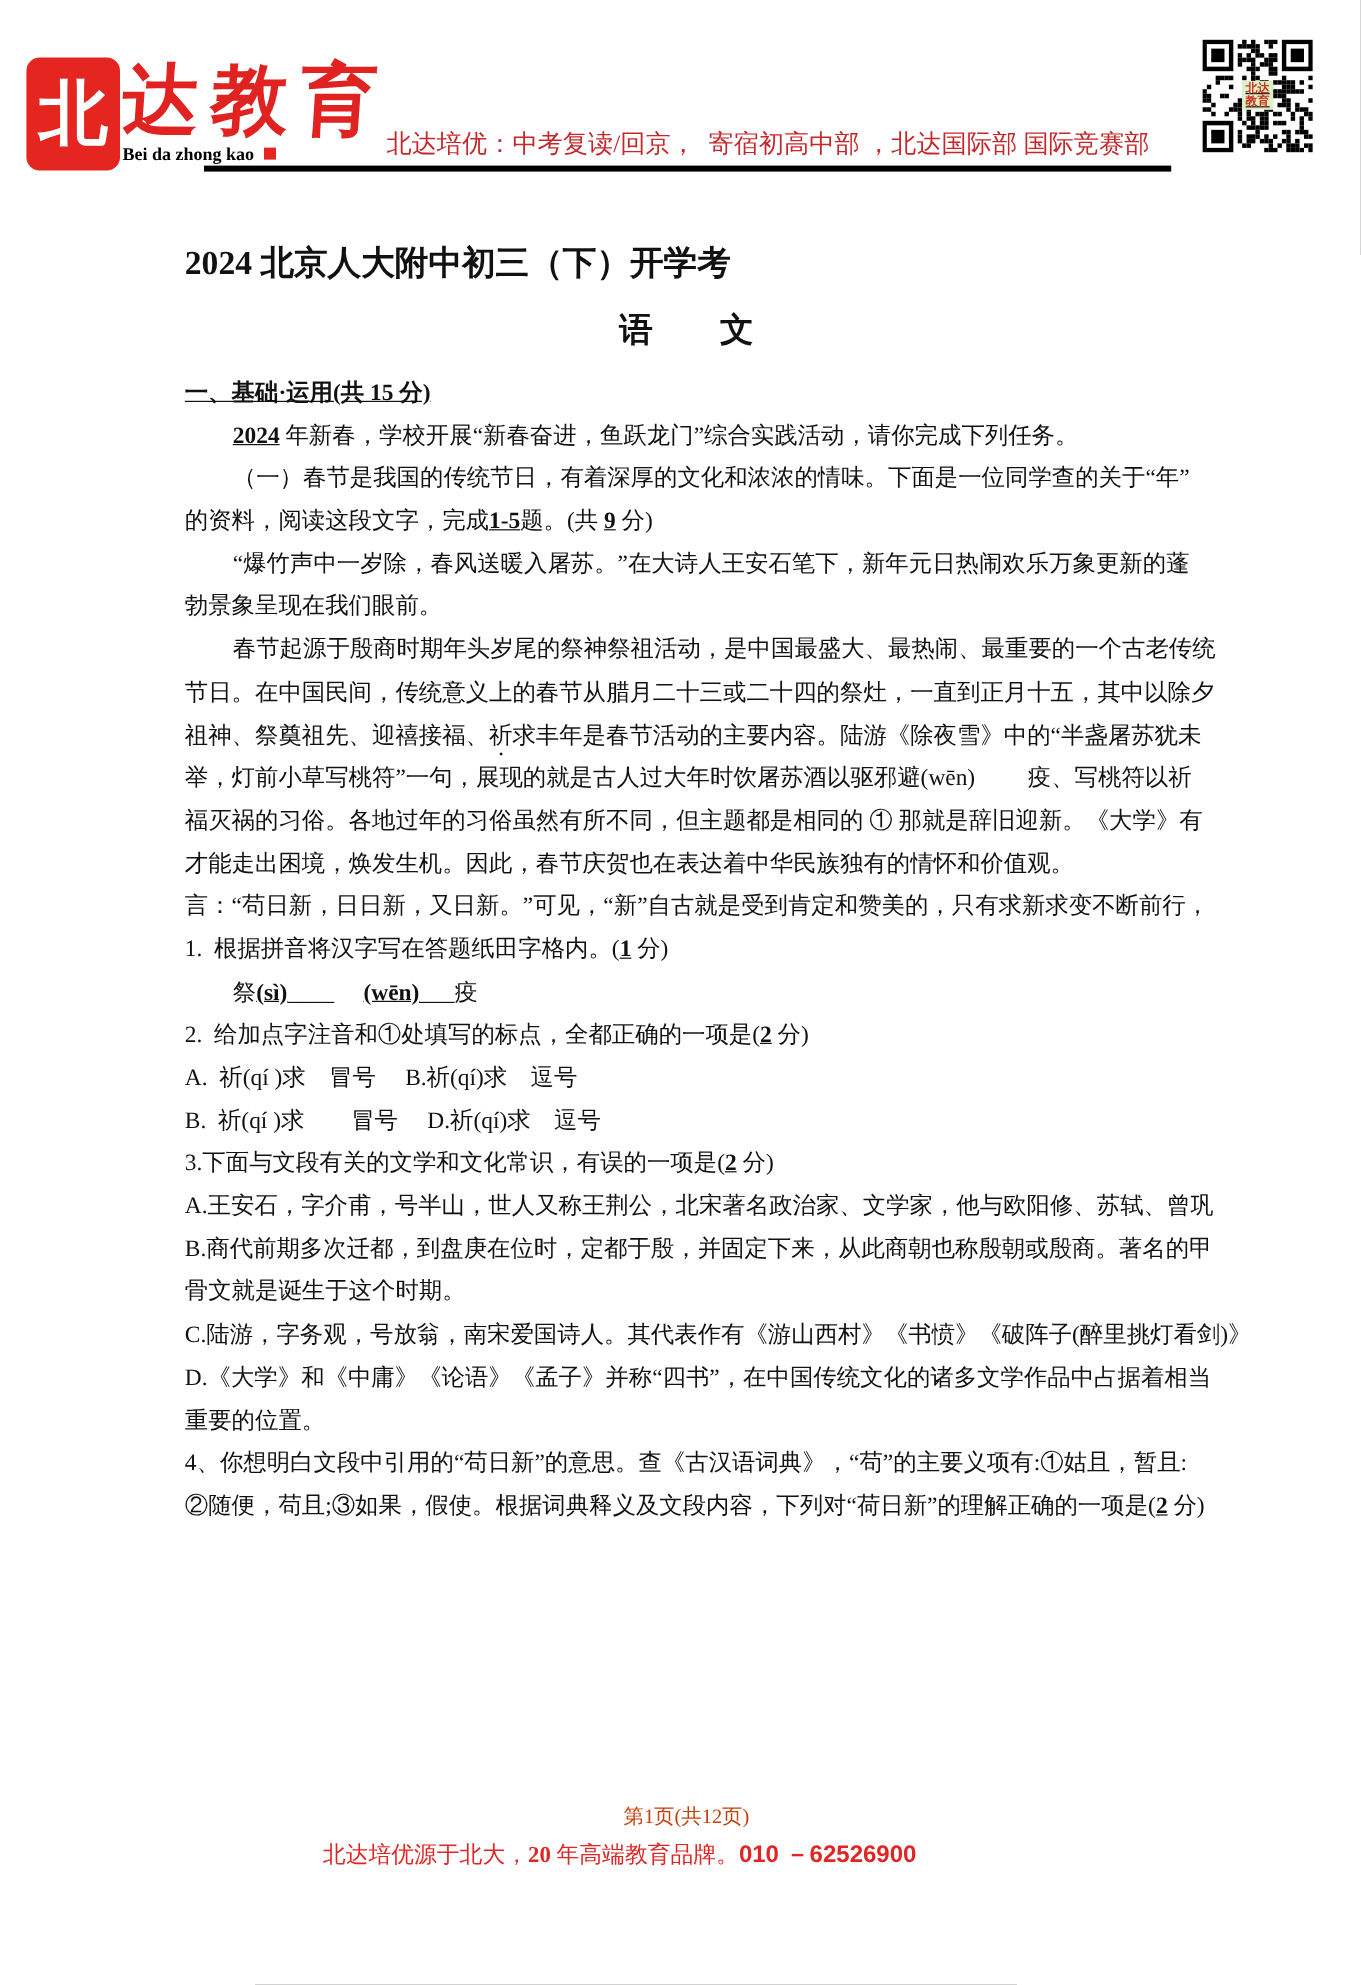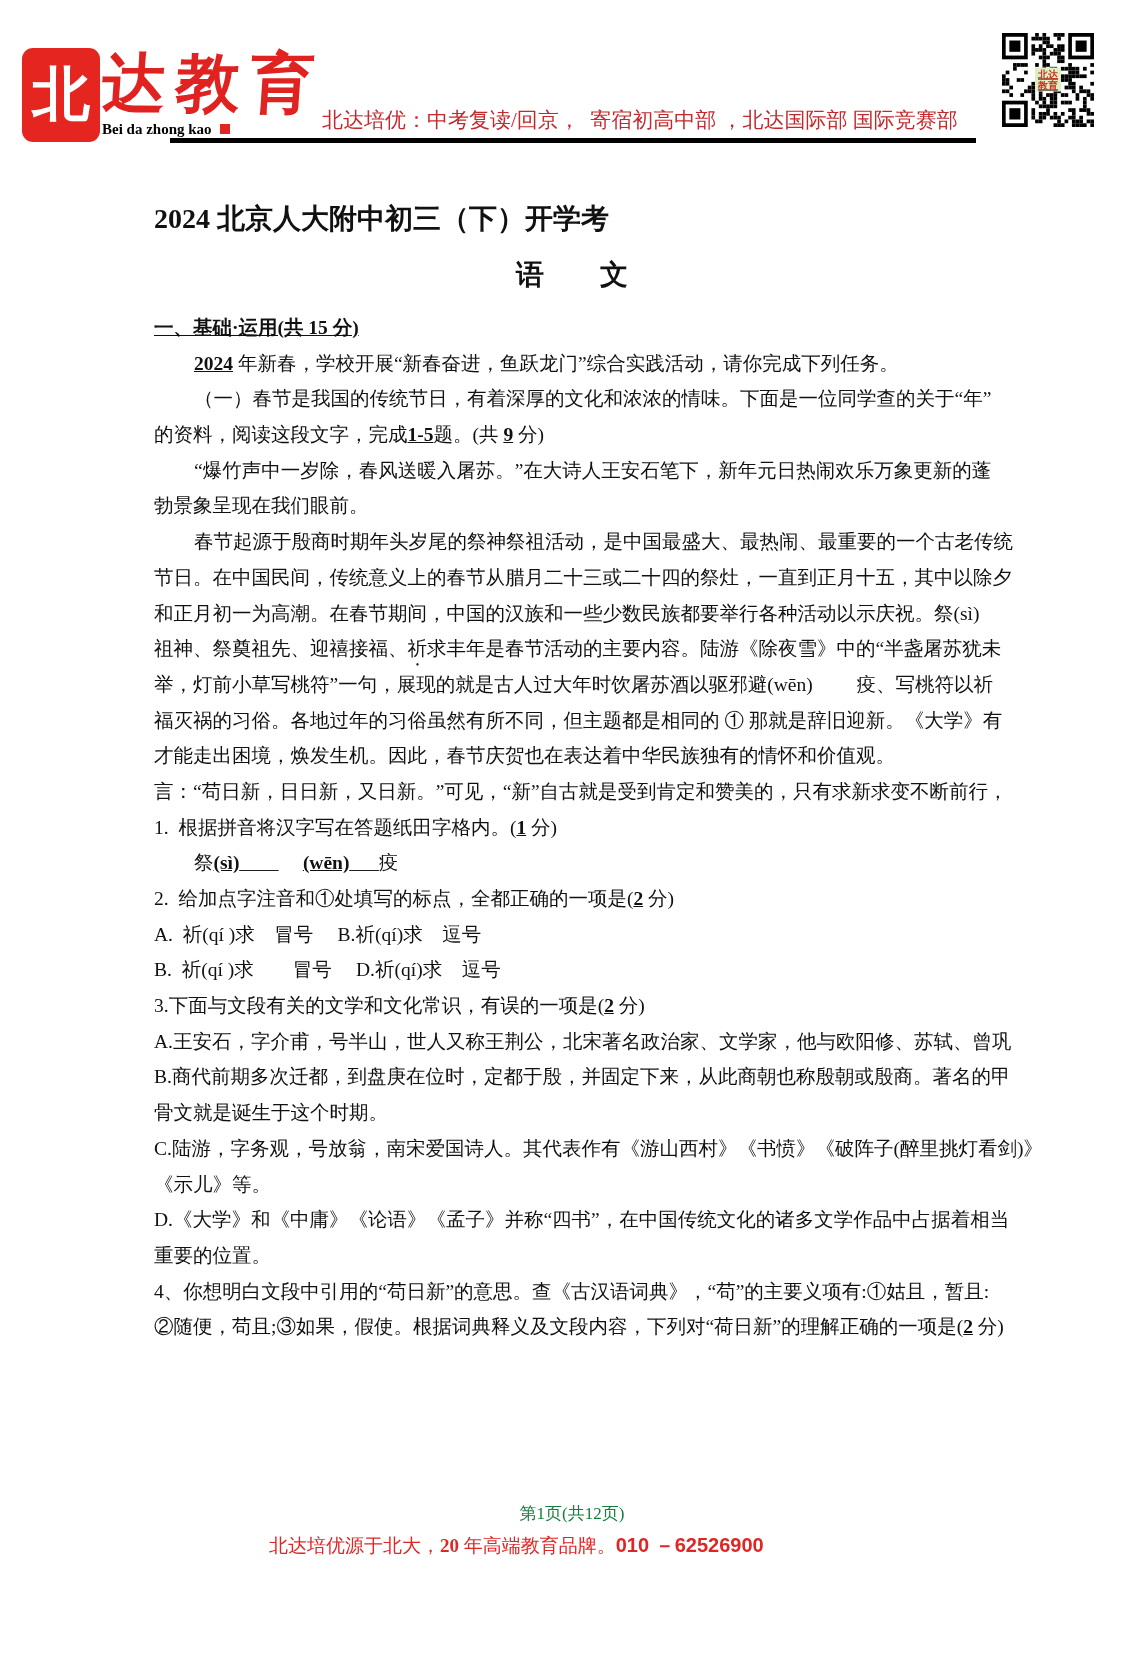--- a/index.html
+++ b/index.html
@@ -35,21 +35,21 @@
   .doc-body{position:absolute;left:154px;top:310px;width:846px;}
   .line{height:35.7px;line-height:35.7px;font-size:19.5px;white-space:pre;}
   .line.indent{padding-left:40px;}
   .line .b{font-weight:bold;text-decoration:underline;}
   .line .u{text-underline-offset:4px;text-decoration-thickness:1.5px;}
   .line .d{-webkit-text-emphasis:filled dot;-webkit-text-emphasis-position:under left;
            text-emphasis:filled dot;text-emphasis-position:under left;}
 
   
   .page-number{position:absolute;left:154px;top:1502px;width:836px;text-align:center;
-        font-size:17px;color:#15803d;white-space:pre;}
+        font-size:17px;color:#c2410c;white-space:pre;}
   .footer-slogan{position:absolute;left:250px;top:1510px;font-size:19px;color:#e02525;white-space:pre;}
   .footer-slogan .bold{font-weight:bold;}
   .footer-slogan .phone{font-weight:bold;font-size:20px;font-family:"Liberation Sans",sans-serif;}
 </style>
 </head>
 <body>
 
 <div class="page">
 
   <div class="seal">
@@ -278,37 +278,35 @@
 
   <div class="doc-body">
       <div class="line"><span class="b">一、基础·运用(共 15 分)</span></div>
       <div class="line indent"><span class="b">2024</span><span> 年新春，学校开展“新春奋进，鱼跃龙门”综合实践活动，请你完成下列任务。</span></div>
       <div class="line indent"><span>（一）春节是我国的传统节日，有着深厚的文化和浓浓的情味。下面是一位同学查的关于“年”</span></div>
       <div class="line"><span>的资料，阅读这段文字，完成</span><span class="b">1-5</span><span>题。(共 </span><span class="b">9</span><span> 分)</span></div>
       <div class="line indent"><span>“爆竹声中一岁除，春风送暖入屠苏。”在大诗人王安石笔下，新年元日热闹欢乐万象更新的蓬</span></div>
       <div class="line"><span>勃景象呈现在我们眼前。</span></div>
       <div class="line indent"><span>春节起源于殷商时期年头岁尾的祭神祭祖活动，是中国最盛大、最热闹、最重要的一个古老传统</span></div>
       <div class="line"><span>节日。在中国民间，传统意义上的春节从腊月二十三或二十四的祭灶，一直到正月十五，其中以除夕</span></div>
-      <div class="line"><span>和正月初一为高潮。在春节期间，中国的汉族和一些少数民族都要举行各种活动以示庆祝。祭(sì)</span></div>
       <div class="line"><span>祖神、祭奠祖先、迎禧接福、</span><span class="d">祈</span><span>求丰年是春节活动的主要内容。</span><span class="u">陆游</span><span>《除夜雪》中的“半盏屠苏犹未</span></div>
       <div class="line"><span>举，灯前小草写桃符”一句，展现的就是古人过大年时饮屠苏酒以驱邪避(wēn)</span><span class="u">　　</span><span> 疫、写桃符以祈</span></div>
       <div class="line"><span>福灭祸的习俗。各地过年的习俗虽然有所不同，但主题都是相同的</span><span class="u"> ① </span><span>那就是辞旧迎新。《大学》有</span></div>
       <div class="line"><span>才能走出困境，焕发生机。因此，春节庆贺也在表达着中华民族独有的情怀和价值观。</span></div>
       <div class="line"><span>言：“苟日新，日日新，又日新。”可见，“新”自古就是受到肯定和赞美的，只有求新求变不断前行，</span></div>
       <div class="line"><span>1.  根据拼音将汉字写在答题纸田字格内。(</span><span class="b">1</span><span> 分)</span></div>
       <div class="line indent"><span>祭</span><span class="b">(sì)</span><span>____　 </span><span class="b">(wēn)</span><span>___疫</span></div>
       <div class="line"><span>2.  给加点字注音和①处填写的标点，全都正确的一项是(</span><span class="b">2</span><span> 分)</span></div>
       <div class="line"><span>A.  祈(qí )求　冒号　 B.祈(qí)求　逗号</span></div>
       <div class="line"><span>B.  祈(qí )求　　冒号　 D.祈(qí)求　逗号</span></div>
       <div class="line"><span>3.下面与文段有关的文学和文化常识，有误的一项是(</span><span class="b">2</span><span> 分)</span></div>
       <div class="line"><span>A.王安石，字介甫，号半山，世人又称王荆公，北宋著名政治家、文学家，他与欧阳修、苏轼、曾巩</span></div>
       <div class="line"><span>B.商代前期多次迁都，到盘庚在位时，定都于殷，并固定下来，从此商朝也称殷朝或殷商。著名的甲</span></div>
       <div class="line"><span>骨文就是诞生于这个时期。</span></div>
       <div class="line"><span>C.陆游，字务观，号放翁，南宋爱国诗人。其代表作有《游山西村》《书愤》《破阵子(醉里挑灯看剑)》</span></div>
-      <div class="line"><span>《示儿》等。</span></div>
       <div class="line"><span>D.《大学》和《中庸》《论语》《孟子》并称“四书”，在中国传统文化的诸多文学作品中占据着相当</span></div>
       <div class="line"><span>重要的位置。</span></div>
       <div class="line"><span>4、你想明白文段中引用的“苟日新”的意思。查《古汉语词典》，“苟”的主要义项有:①姑且，暂且:</span></div>
       <div class="line"><span>②随便，苟且;③如果，假使。根据词典释义及文段内容，下列对“荷日新”的理解正确的一项是(</span><span class="b">2</span><span> 分)</span></div>
     </div>
 
   <div class="page-number">第1页(共12页)</div>
   <div class="footer-slogan">
     <span>北达培优源于北大，</span><span class="bold">20</span><span> 年高端教育品牌。</span><span class="phone">010 －62526900</span>
   </div>

